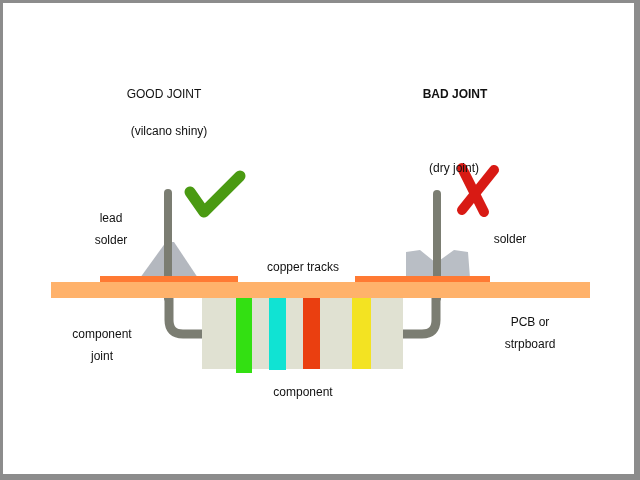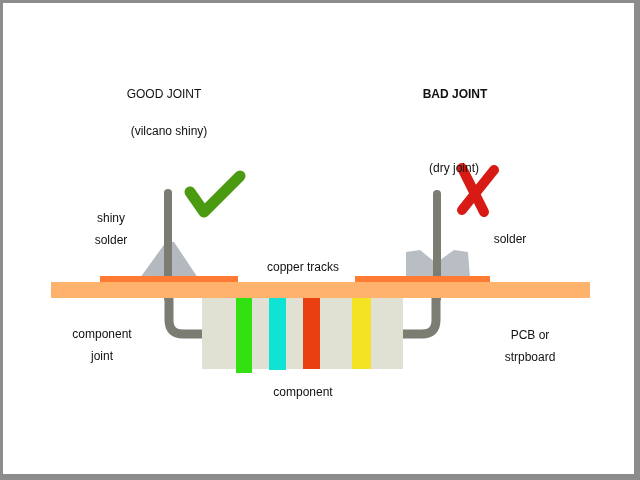--- a/index.html
+++ b/index.html
@@ -45,33 +45,33 @@
     <line x1="494" y1="170" x2="462" y2="210" stroke="#d81a14" stroke-width="10" stroke-linecap="round"></line>
   </g>
 </svg>
 
 <div class="lbl" style="left:92px; top:83px; width:144px;">GOOD JOINT</div>
 <div class="lbl" style="left:84px; top:120px; width:170px;">(vilcano shiny)</div>
 <div class="lbl" style="left:390px; top:83px; width:130px;font-weight:bold;">BAD JOINT</div>
 <div class="lbl" style="left:398px; top:120px; width:112px;margin-top:37px;">(dry joint)</div>
 
 <div class="lbl" style="left:76px; top:207px; width:70px;">
-  <div>shiny</div>
+  <div>lead</div>
   <div>solder</div>
 </div>
 
 <div class="lbl" style="left:228px; top:256px; width:150px;">copper tracks</div>
 
 <div class="lbl" style="left:472px; top:228px; width:76px;">
   <div>solder</div>
 </div>
 
 <div class="lbl" style="left:40px; top:323px; width:124px;">
   <div>component</div>
   <div>joint</div>
 </div>
 
-<div class="lbl" style="left:474px; top:324px; width:112px;">
+<div class="lbl" style="left:474px; top:311px; width:112px;">
   <div>PCB or</div>
   <div>strpboard</div>
 </div>
 
 <div class="lbl" style="left:240px; top:381px; width:126px;">component</div>
 
 </body></html>

